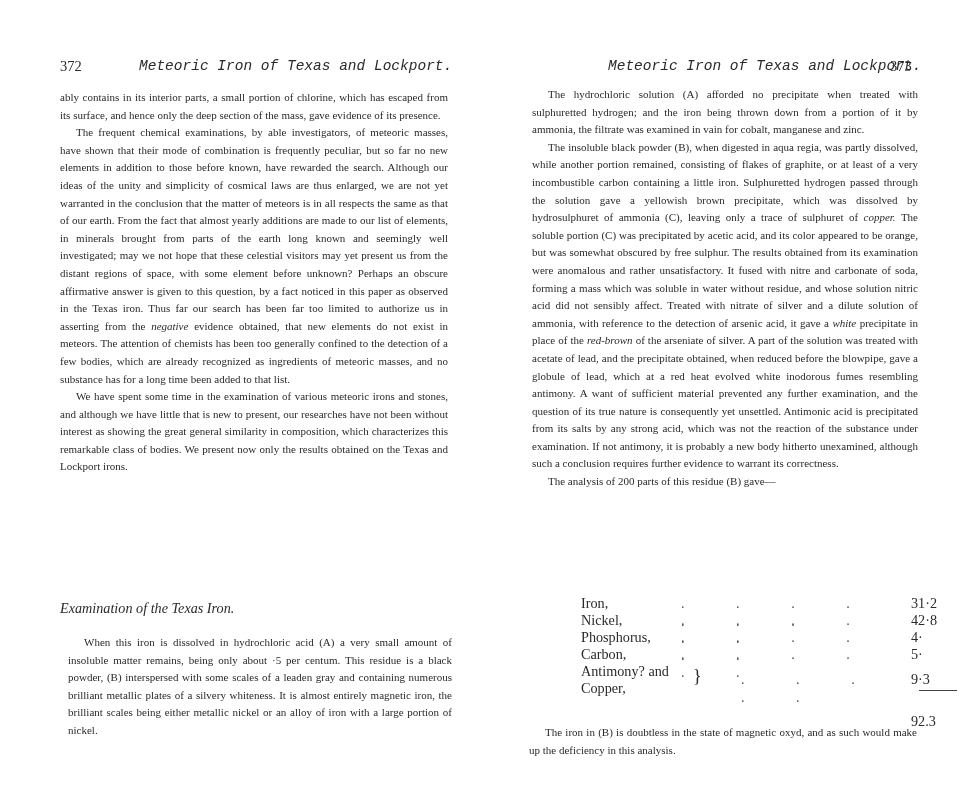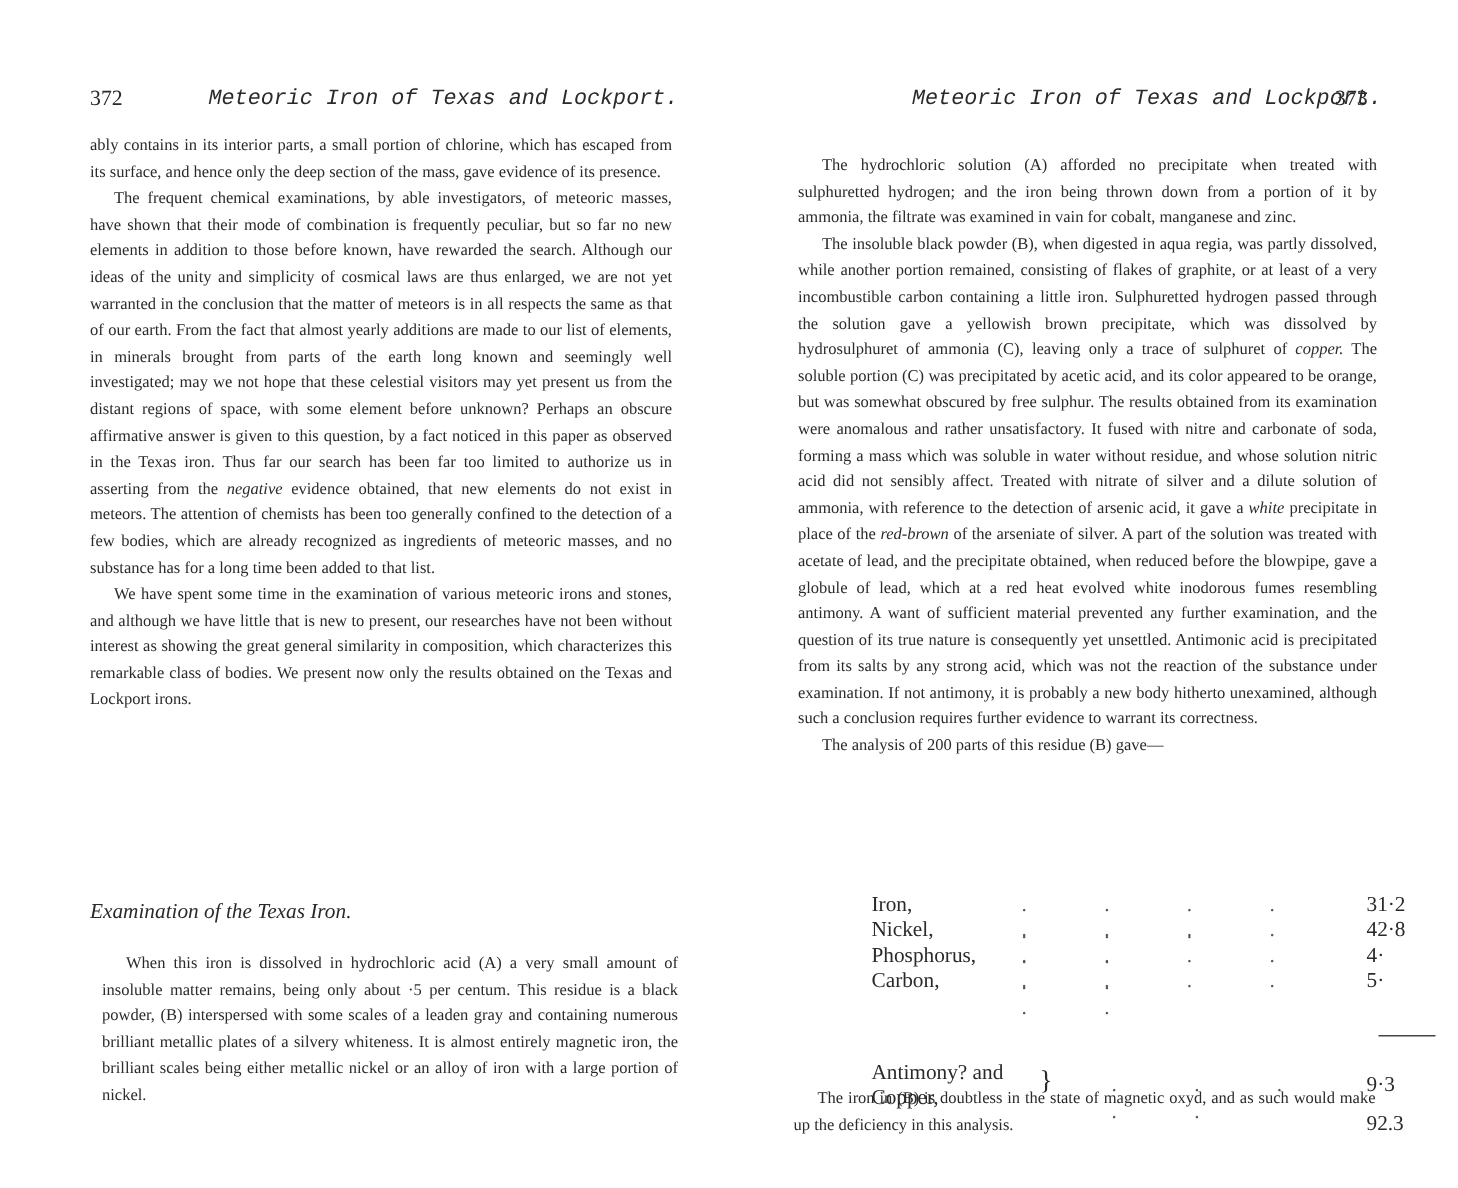--- a/index.html
+++ b/index.html
@@ -43,21 +43,21 @@
   <div class="body" style="left:68px; top:634px; width:384px;">
     <p class="indent">When this iron is dissolved in hydrochloric acid (A) a very small amount of insoluble matter remains, being only about ·5 per centum. This residue is a black powder, (B) interspersed with some scales of a leaden gray and containing numerous brilliant metallic plates of a silvery whiteness. It is almost entirely magnetic iron, the brilliant scales being either metallic nickel or an alloy of iron with a large portion of nickel.</p>
   </div>
 </div>
 
 <div class="page" id="right-page">
   <div class="runhead">
     <span class="title" style="left:122px;">Meteoric Iron of Texas and Lockport.</span>
     <span class="num" style="left:404px;">373</span>
   </div>
-  <div class="body" style="left:46px; top:102px; width:386px;">
+  <div class="body" style="left:46px; top:86px; width:386px;">
     <p class="indent">The hydrochloric solution (A) afforded no precipitate when treated with sulphuretted hydrogen; and the iron being thrown down from a portion of it by ammonia, the filtrate was examined in vain for cobalt, manganese and zinc.</p>
     <p class="indent"><span>The insoluble black powder (B), when digested in aqua regia, was partly dissolved, while another portion remained, consisting of flakes of graphite, or at least of a very incombustible carbon containing a little iron. Sulphuretted hydrogen passed through the solution gave a yellowish brown precipitate, which was dissolved by hydrosulphuret of ammonia (C), leaving only a trace of sulphuret of</span> <i>copper.</i> <span>The soluble portion (C) was precipitated by acetic acid, and its color appeared to be orange, but was somewhat obscured by free sulphur. The results obtained from its examination were anomalous and rather unsatisfactory. It fused with nitre and carbonate of soda, forming a mass which was soluble in water without residue, and whose solution nitric acid did not sensibly affect. Treated with nitrate of silver and a dilute solution of ammonia, with reference to the detection of arsenic acid, it gave a</span> <i>white</i> <span>precipitate in place of the</span> <i>red-brown</i> <span>of the arseniate of silver. A part of the solution was treated with acetate of lead, and the precipitate obtained, when reduced before the blowpipe, gave a globule of lead, which at a red heat evolved white inodorous fumes resembling antimony. A want of sufficient material prevented any further examination, and the question of its true nature is consequently yet unsettled. Antimonic acid is precipitated from its salts by any strong acid, which was not the reaction of the substance under examination. If not antimony, it is probably a new body hitherto unexamined, although such a conclusion requires further evidence to warrant its correctness.</span></p>
     <p class="indent">The analysis of 200 parts of this residue (B) gave—</p>
   </div>
   <div class="table" style="left:95px; top:595px; width:380px;">
     <div class="row">
         <span class="lbl">Iron,</span>
         <span class="dots">. . . . . . .</span>
         <span class="val">31·2</span>
       </div>
@@ -69,28 +69,28 @@
     <div class="row">
         <span class="lbl">Phosphorus,</span>
         <span class="dots">. . . . . .</span>
         <span class="val">4·</span>
       </div>
     <div class="row">
         <span class="lbl">Carbon,</span>
         <span class="dots">. . . . . .</span>
         <span class="val">5·</span>
       </div>
-    <div class="row" style="height:34px;margin-top:44px;">
+    <div class="row" style="height:34px;">
       <span class="lbl">Antimony? and</span>
       <span class="lbl" style="top:17px;">Copper,</span>
       <span class="brace">}</span>
       <span class="dots" style="top:8px; left:160px; width:150px;">. . . . .</span>
       <span class="val" style="top:8px;">9·3</span>
     </div>
     <div class="rule" style="top:95px;"></div>
-    <div class="row" style="margin-top:0;">
+    <div class="row" style="margin-top:16px;">
         <span class="val">92.3</span>
       </div>
   </div>
   <div class="body" style="left:32px; top:724px; width:388px;margin-left:11px;">
     <p class="indent">The iron in (B) is doubtless in the state of magnetic oxyd, and as such would make up the deficiency in this analysis.</p>
   </div>
 </div>
 
 </body></html>

